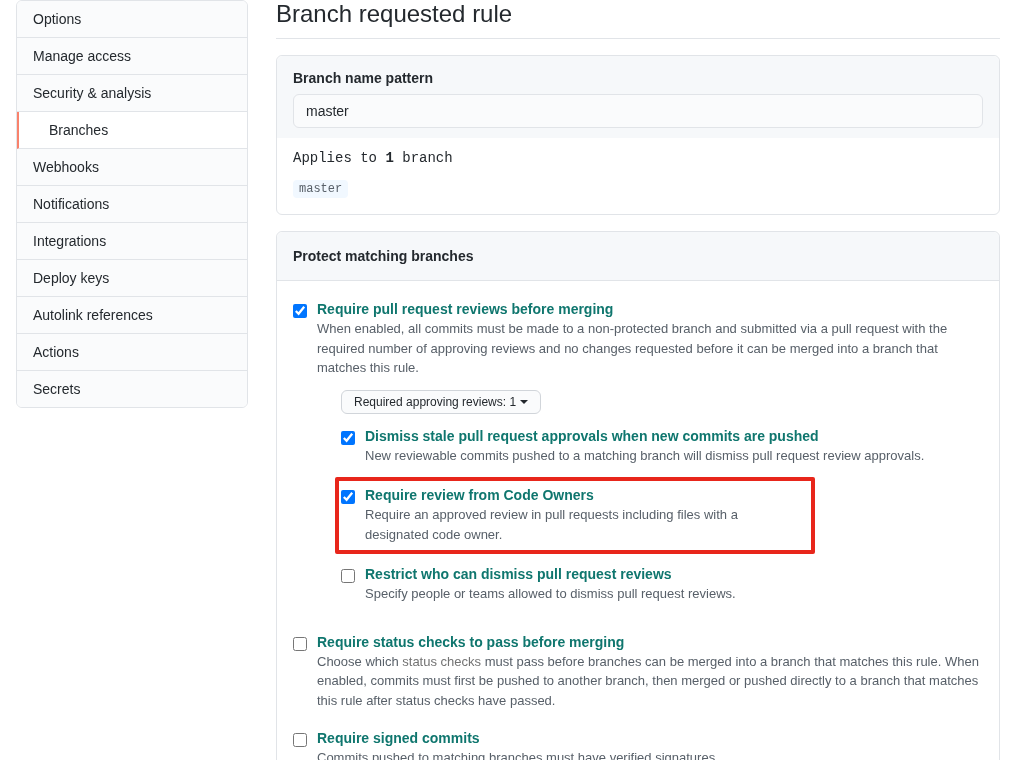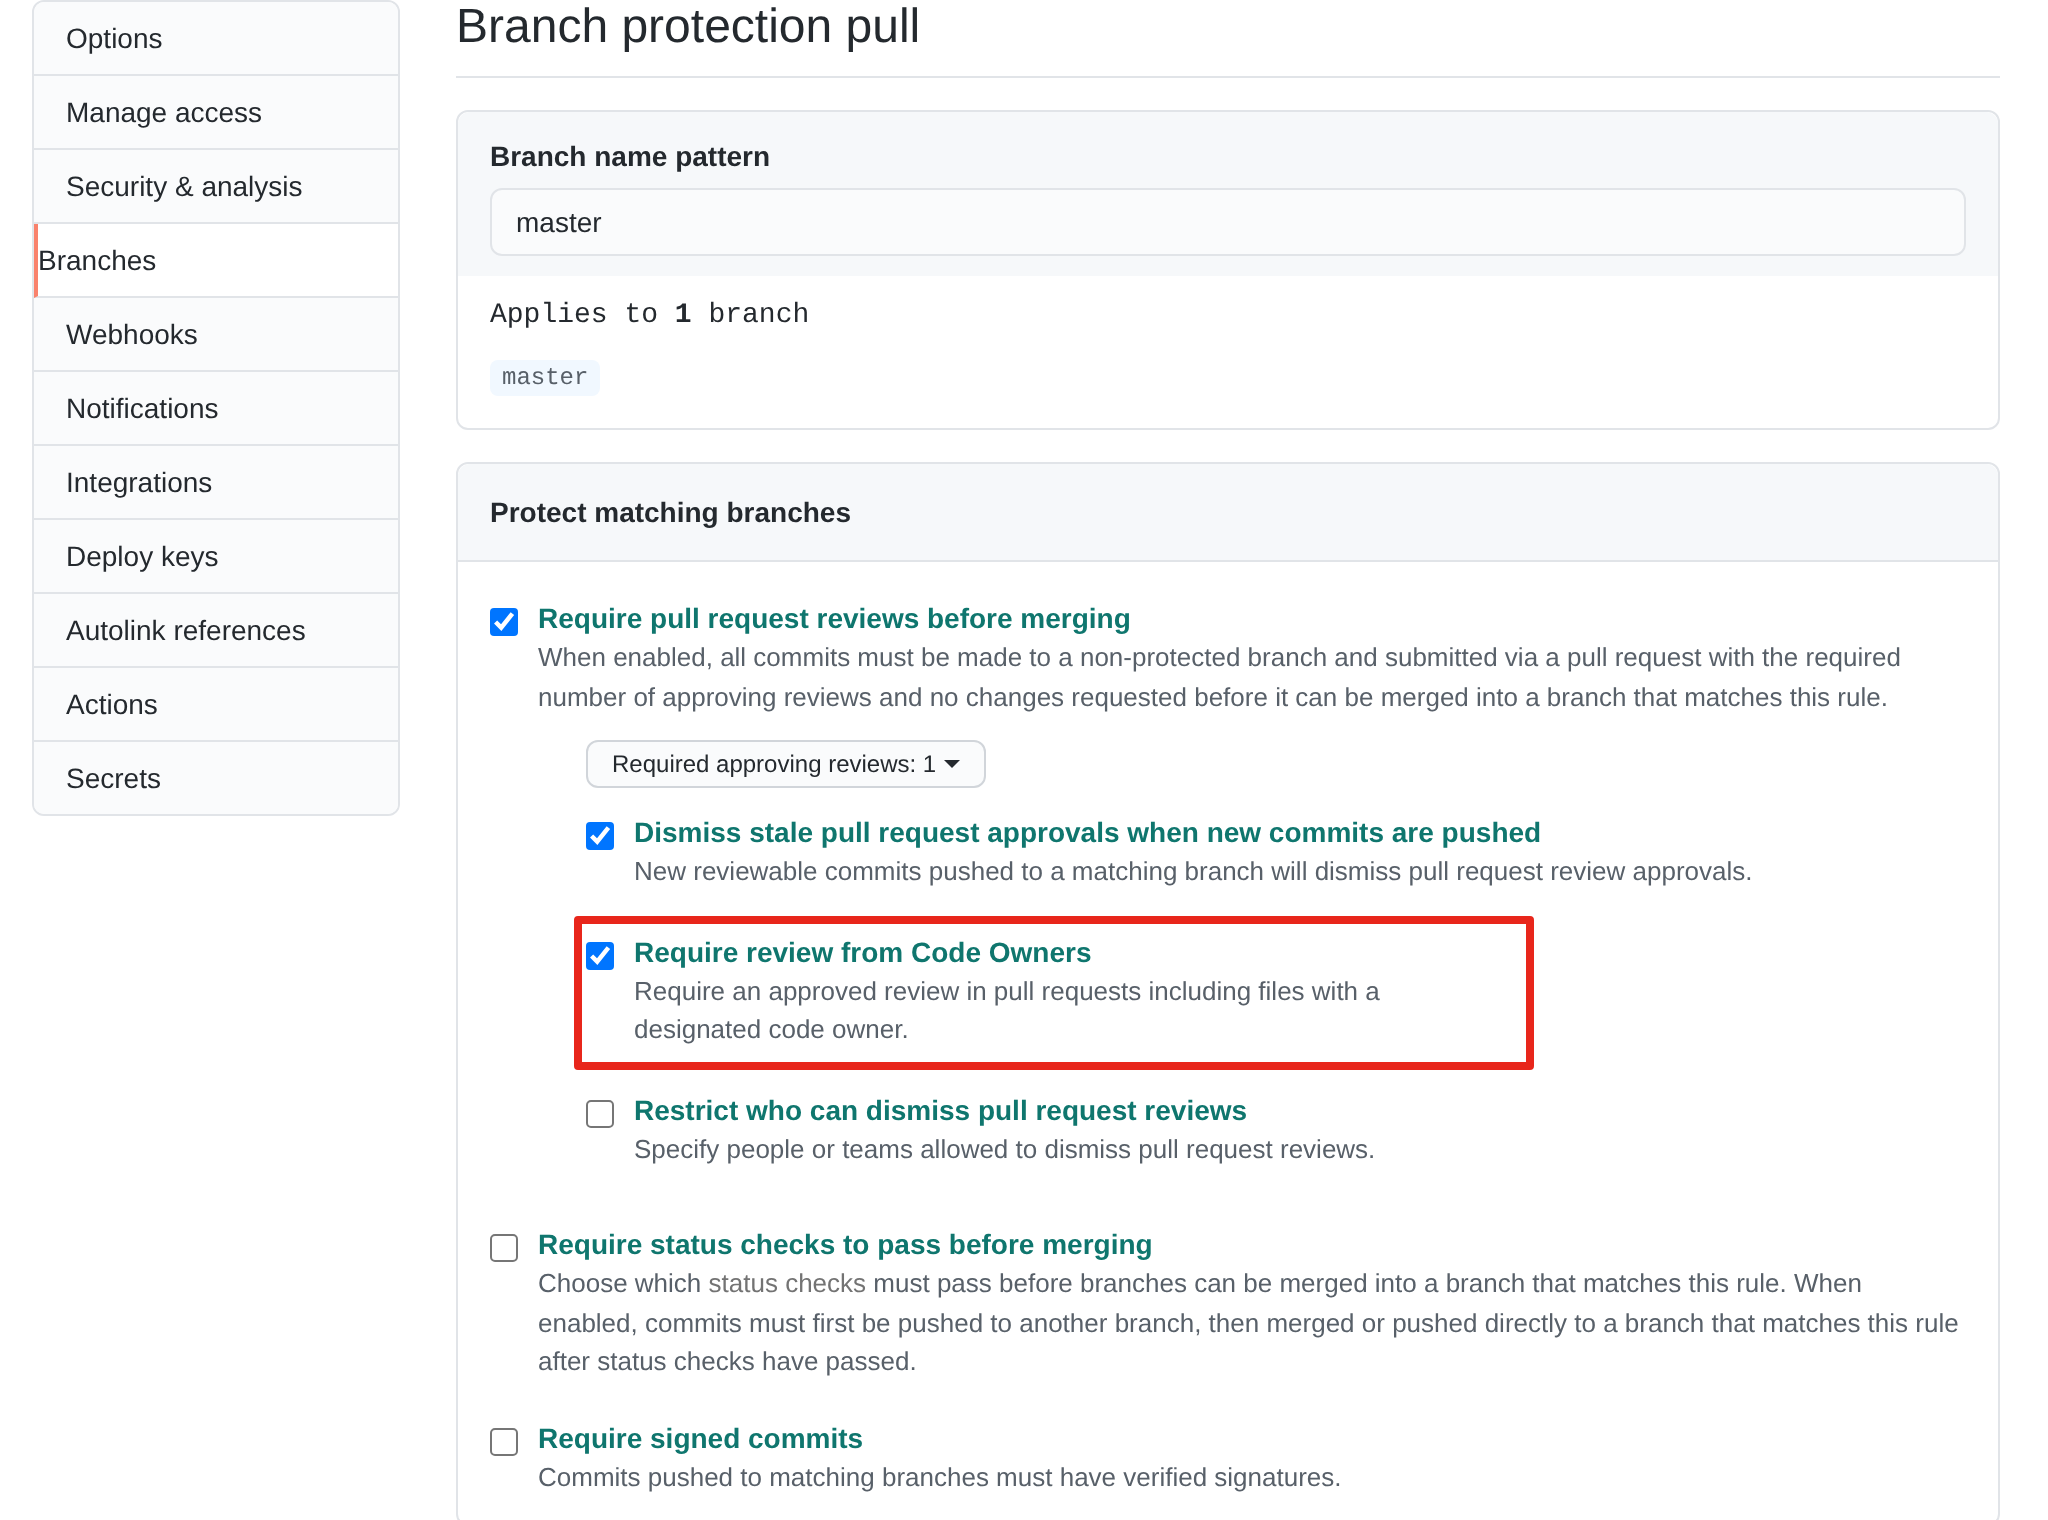--- a/index.html
+++ b/index.html
@@ -5,42 +5,42 @@
     * { box-sizing: border-box; margin: 0; padding: 0; }
     body {
       font-family: -apple-system, BlinkMacSystemFont, "Segoe UI", Helvetica, Arial, sans-serif;
       font-size: 14px;
       color: #24292e;
       background: #fff;
       display: flex;
       padding: 0 16px;
     }
     .sidebar {
-      width: 184px;
+      width: 232px;
       flex-shrink: 0;
       border: 1px solid #e1e4e8;
       border-radius: 6px;
       overflow: hidden;
       height: fit-content;
       margin-right: 28px;
       margin-top: 0;
     }
     .sidebar-item {
       padding: 10px 16px;
       border-bottom: 1px solid #e1e4e8;
       cursor: pointer;
       font-size: 14px;
       color: #24292e;
       background: #fafbfc;
     }
     .sidebar-item:last-child { border-bottom: none; }
     .sidebar-item.active {
       background: #fff;
       border-left: 2px solid #f9826c;
-      padding-left: 0;
+      padding-left: 30px;
       font-weight: 400;
     }
     .main {
       flex: 1;
       min-width: 0;
       padding-right: 8px;
     }
     h1.page-title {
       font-size: 24px;
       font-weight: 400;
@@ -175,21 +175,21 @@
   <div class="sidebar-item">Webhooks</div>
   <div class="sidebar-item">Notifications</div>
   <div class="sidebar-item">Integrations</div>
   <div class="sidebar-item">Deploy keys</div>
   <div class="sidebar-item">Autolink references</div>
   <div class="sidebar-item">Actions</div>
   <div class="sidebar-item">Secrets</div>
 </nav>
 
 <main class="main">
-  <h1 class="page-title">Branch protection pull</h1>
+  <h1 class="page-title">Branch requested rule</h1>
 
   <section class="panel pattern">
     <div class="panel-pattern-header">
       <span class="label">Branch name pattern</span>
       <input type="text" class="text-input" value="master" style="">
     </div>
     <div class="applies-row">
       <span>Applies to </span><b>1</b><span> branch</span>
     </div>
     <span class="branch-chip">master</span>

